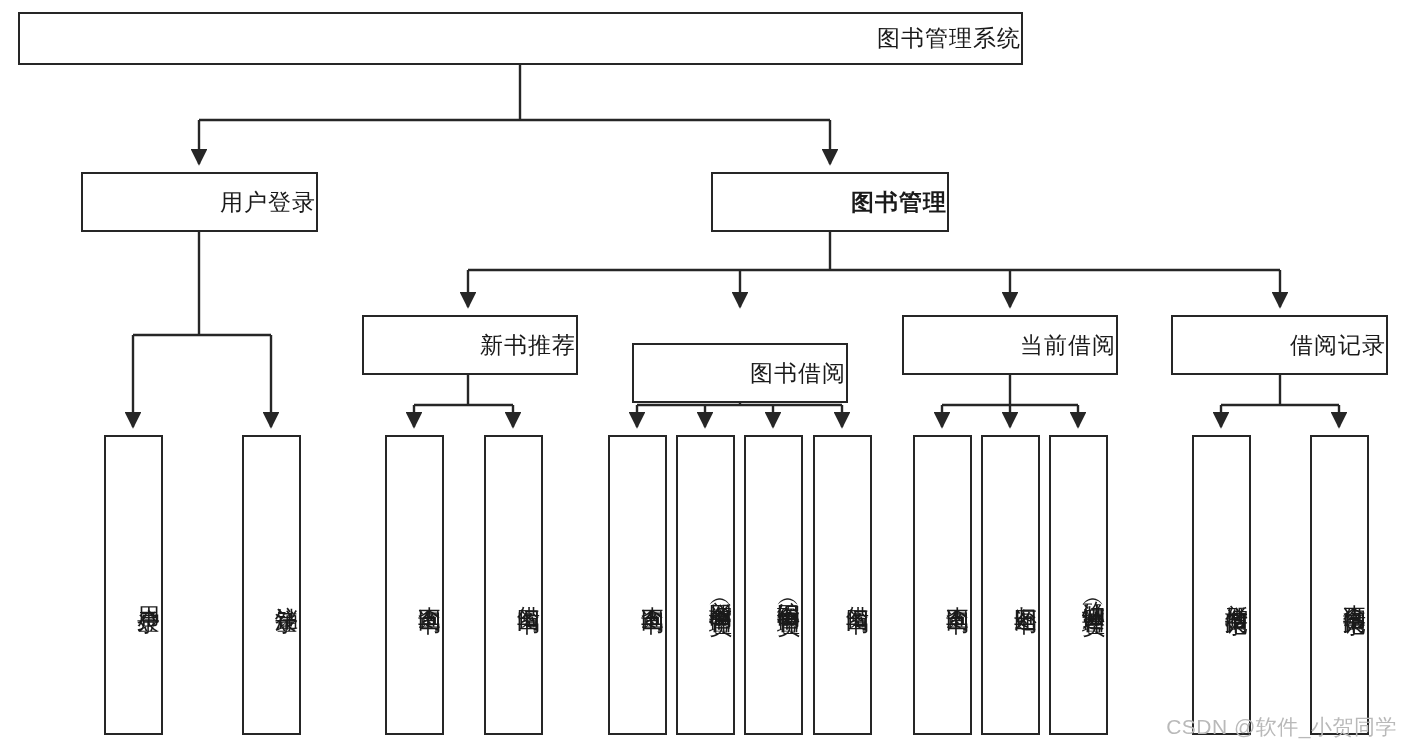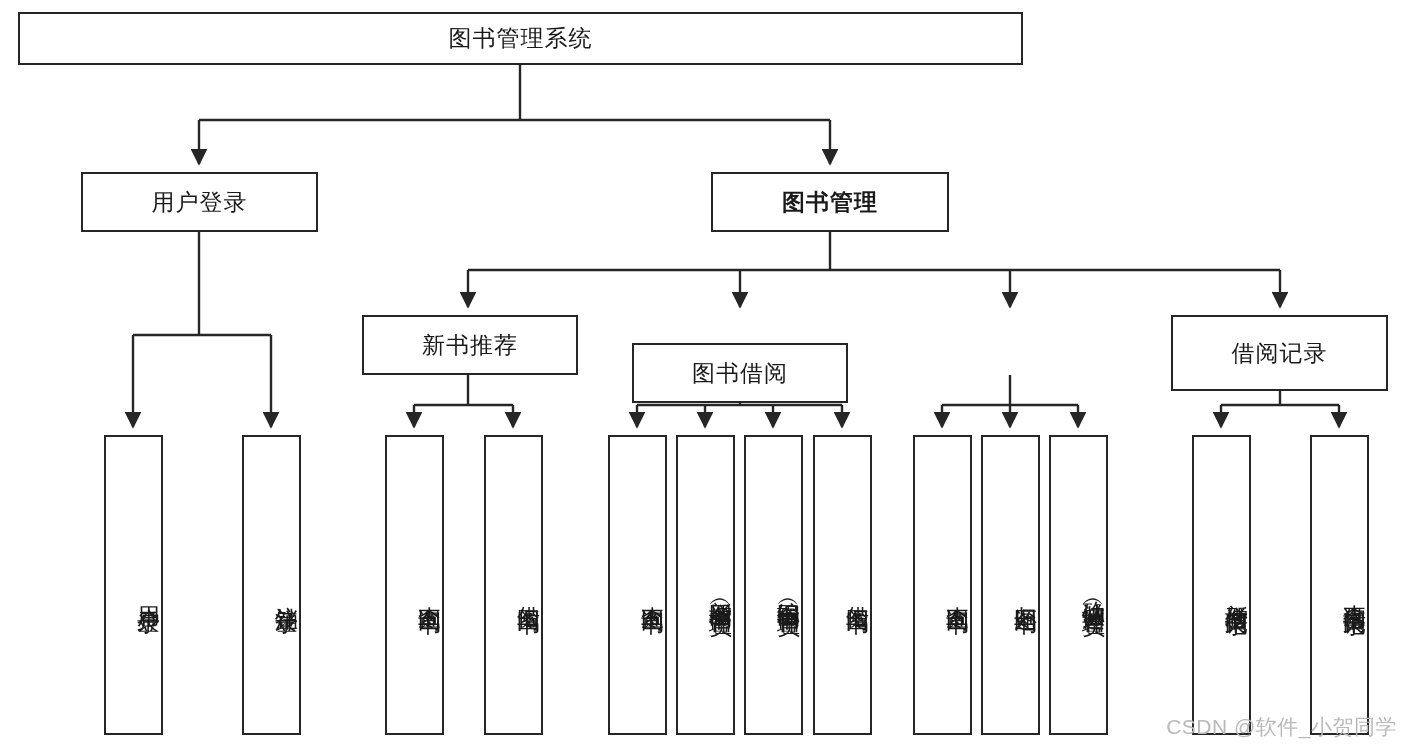--- a/index.html
+++ b/index.html
@@ -12,21 +12,21 @@
   }
   #diagram{position:absolute;left:0;top:0;width:1405px;height:747px;}
 
   .node{
     position:absolute;
     box-sizing:border-box;
     background:#ffffff;
     border:2px solid #262626;
     display:flex;
     align-items:center;
-    justify-content:center;
+    justify-content:flex-end;
     color:#1a1a1a;
   }
   .node.horiz{
     font-size:23px;
     letter-spacing:1px;
   }
   .node.vert{
     writing-mode:vertical-rl;
     text-orientation:upright;
     font-size:23px;
@@ -117,21 +117,24 @@
   <div class="node horiz" style="left:711px;top:172px;width:238px;height:60px;font-weight:bold;">
     <span class="lbl">图书管理</span>
   </div>
 
   <div class="node horiz" style="left:362px;top:315px;width:216px;height:60px;">
     <span class="lbl">新书推荐</span>
   </div>
   <div class="node horiz" style="left:632px;top:315px;width:216px;height:60px;margin-top:28px;">
     <span class="lbl">图书借阅</span>
   </div>
-  <div class="node horiz" style="left:1171px;top:315px;width:217px;height:76px;">
+  <div class="node horiz" style="left:902px;top:315px;width:216px;height:60px;">
+    <span class="lbl">当前借阅</span>
+  </div>
+  <div class="node horiz" style="left:1171px;top:315px;width:217px;height:60px;">
     <span class="lbl">借阅记录</span>
   </div>
 
   <div class="node vert" style="left:104px;top:435px;width:59px;height:300px;">
     <span class="lbl">用户登录</span>
   </div>
   <div class="node vert" style="left:242px;top:435px;width:59px;height:300px;">
     <span class="lbl">注销登录</span>
   </div>
 

